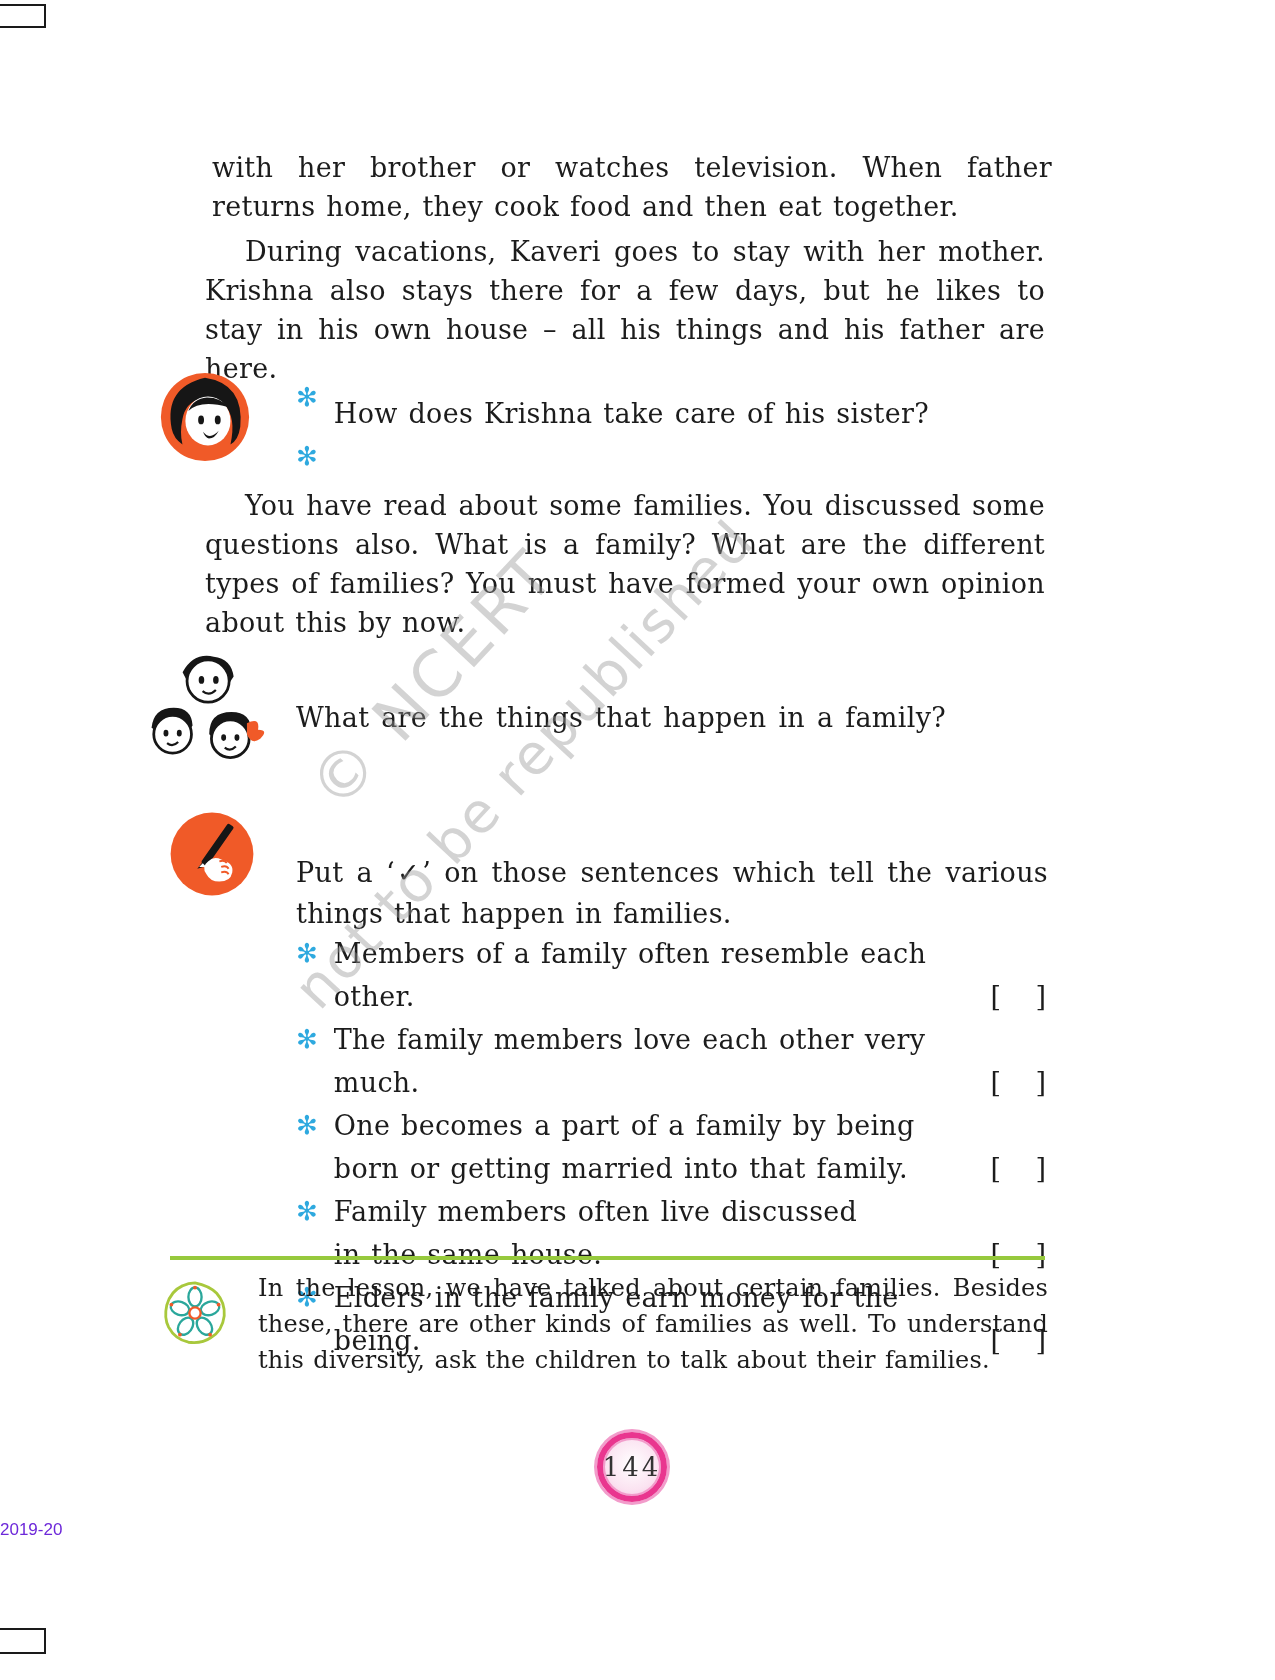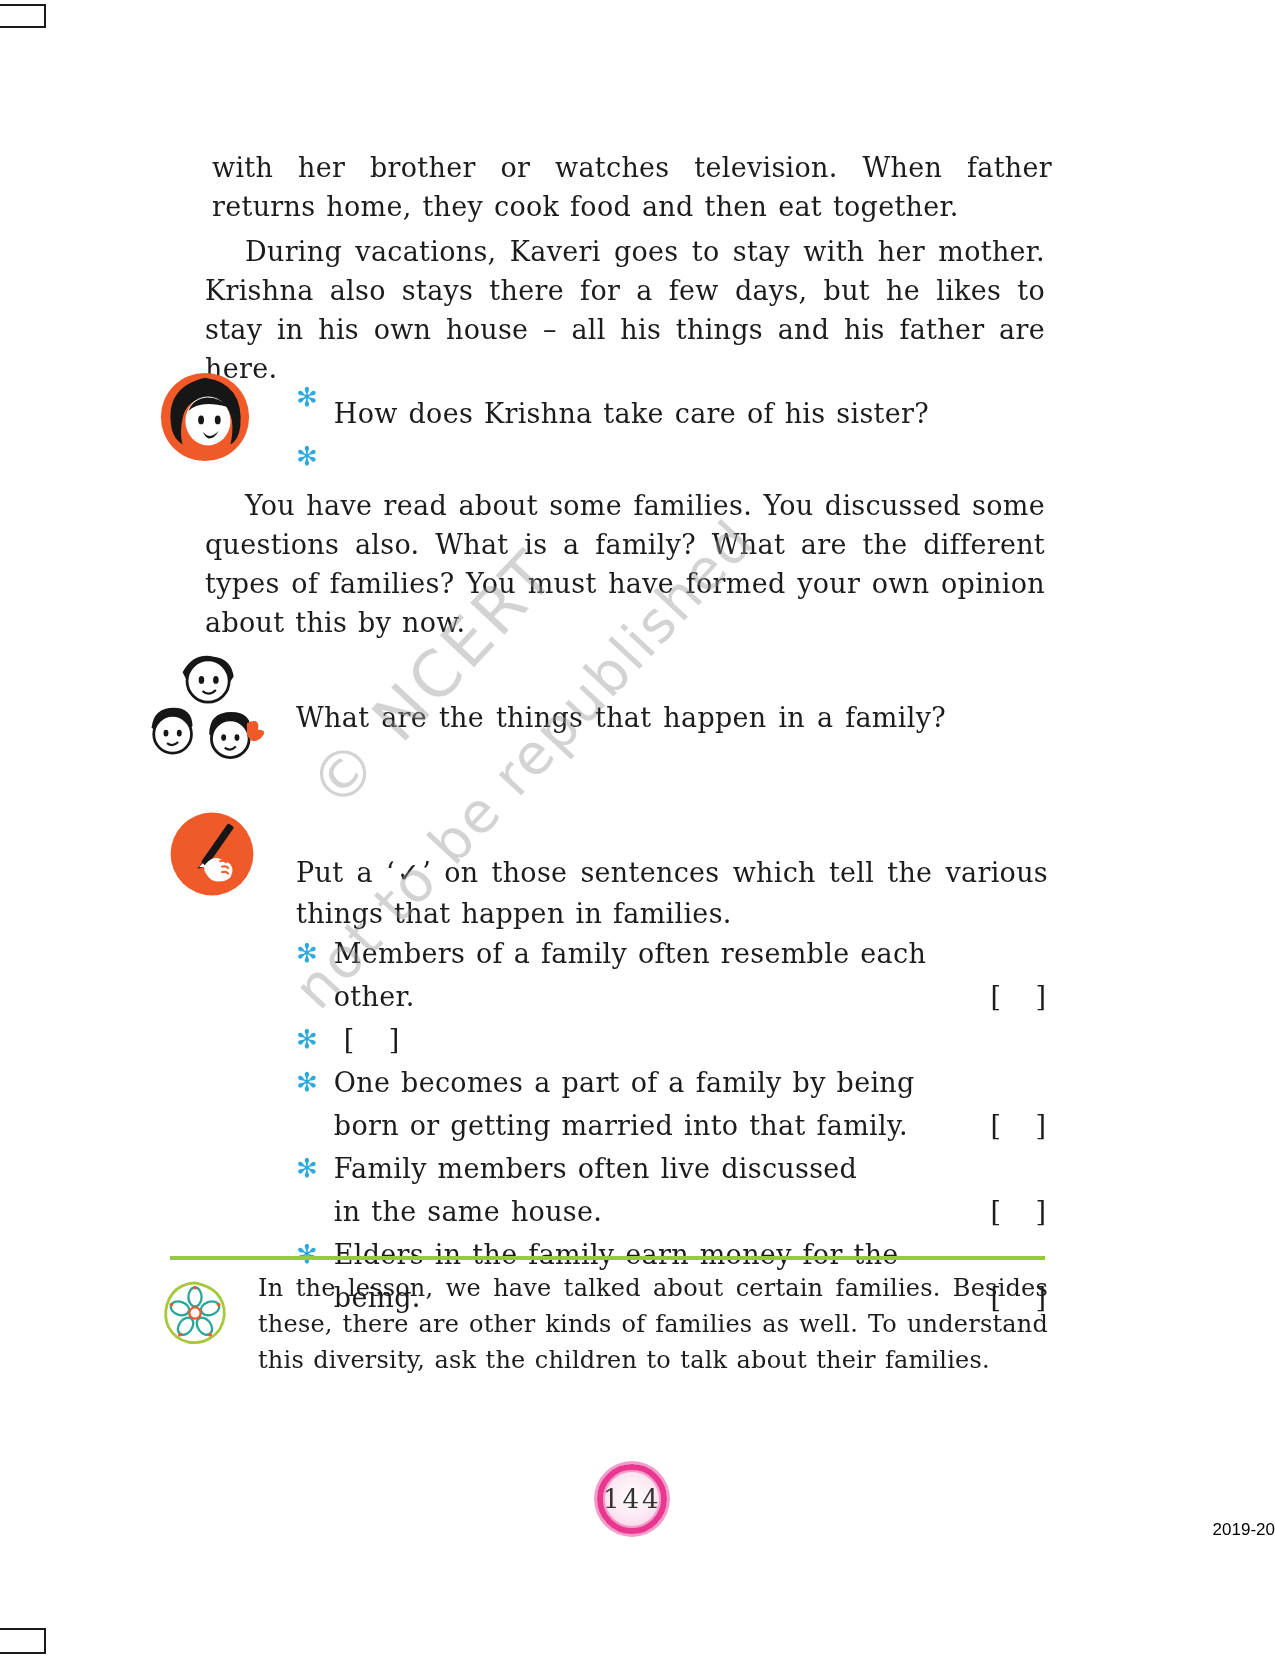--- a/index.html
+++ b/index.html
@@ -51,31 +51,31 @@
   .chk-row { justify-content:flex-start; align-items:flex-end; margin-bottom:0; }
   .chk-text { white-space:pre-line; letter-spacing:.3px; word-spacing:2px; flex:1 1 auto; }
   .bracket { white-space:pre; flex:0 0 auto; margin-left:10px; font-size:27px; line-height:43px; }
   .chk-row .bullet { align-self:flex-start; }
 
   #green-line { position:absolute; left:170px; top:1256px; width:875px; height:4px; background:#96C93D; z-index:1; }
 
   #note-text { position:absolute; left:258px; top:1270px; width:790px; font-size:24px; line-height:36px; text-align:justify; letter-spacing:.2px; word-spacing:1.5px; z-index:1; }
 
   #page-badge {
-    position:absolute; left:597px; top:1464px; width:70px; height:70px;
+    position:absolute; left:597px; top:1432px; width:70px; height:70px;
     border-radius:50%;
     background:radial-gradient(circle at 50% 45%, #ffffff 0%, #fbe3f1 60%, #f6bcdd 100%);
     border:6px solid #E9368F;
     box-shadow:0 0 0 3px #F29CCB, inset 0 0 0 2px #F29CCB;
-    display:flex; align-items:center; 
+    display:flex; align-items:center; justify-content:center;
     font-size:26px; letter-spacing:3px; color:#333; z-index:1;
   }
 
-  #footer { position:absolute; left:0; top:1520px; width:100%; text-align:right;
-    font-family:"Liberation Sans","DejaVu Sans",sans-serif; font-size:17px; color:#000000; z-index:1; }
+  #footer { position:absolute; left:0; top:1520px; width:100%; text-align:left;
+    font-family:"Liberation Sans","DejaVu Sans",sans-serif; font-size:17px; color:#6d28d9; z-index:1; }
 
   #watermark {
     position:absolute; left:150px; top:560px; width:760px; height:420px;
     transform:rotate(-47deg);
     text-align:center;
     color:rgba(150,150,150,.42);
     font-family:"DejaVu Sans",sans-serif;
     pointer-events:none; z-index:2;
   }
   #watermark .wm1 { font-size:64px; letter-spacing:4px; margin-top:40px; }
@@ -151,20 +151,21 @@
 <p id="activity">Put a ‘✓’ on those sentences which tell the various things that happen in families.</p>
 
 <div id="checklist">
   <div class="chk-row">
     <span class="bullet">✻</span>
     <span class="chk-text">Members of a family often resemble each other.</span>
     <span class="bracket">[    ]</span>
   </div>
   <div class="chk-row">
     <span class="bullet">✻</span>
+    <span class="chk-text">The family members love each other very much.</span>
     <span class="bracket">[    ]</span>
   </div>
   <div class="chk-row">
     <span class="bullet">✻</span>
     <span class="chk-text">One becomes a part of a family by being
 born or getting married into that family.</span>
     <span class="bracket">[    ]</span>
   </div>
   <div class="chk-row">
     <span class="bullet">✻</span>

